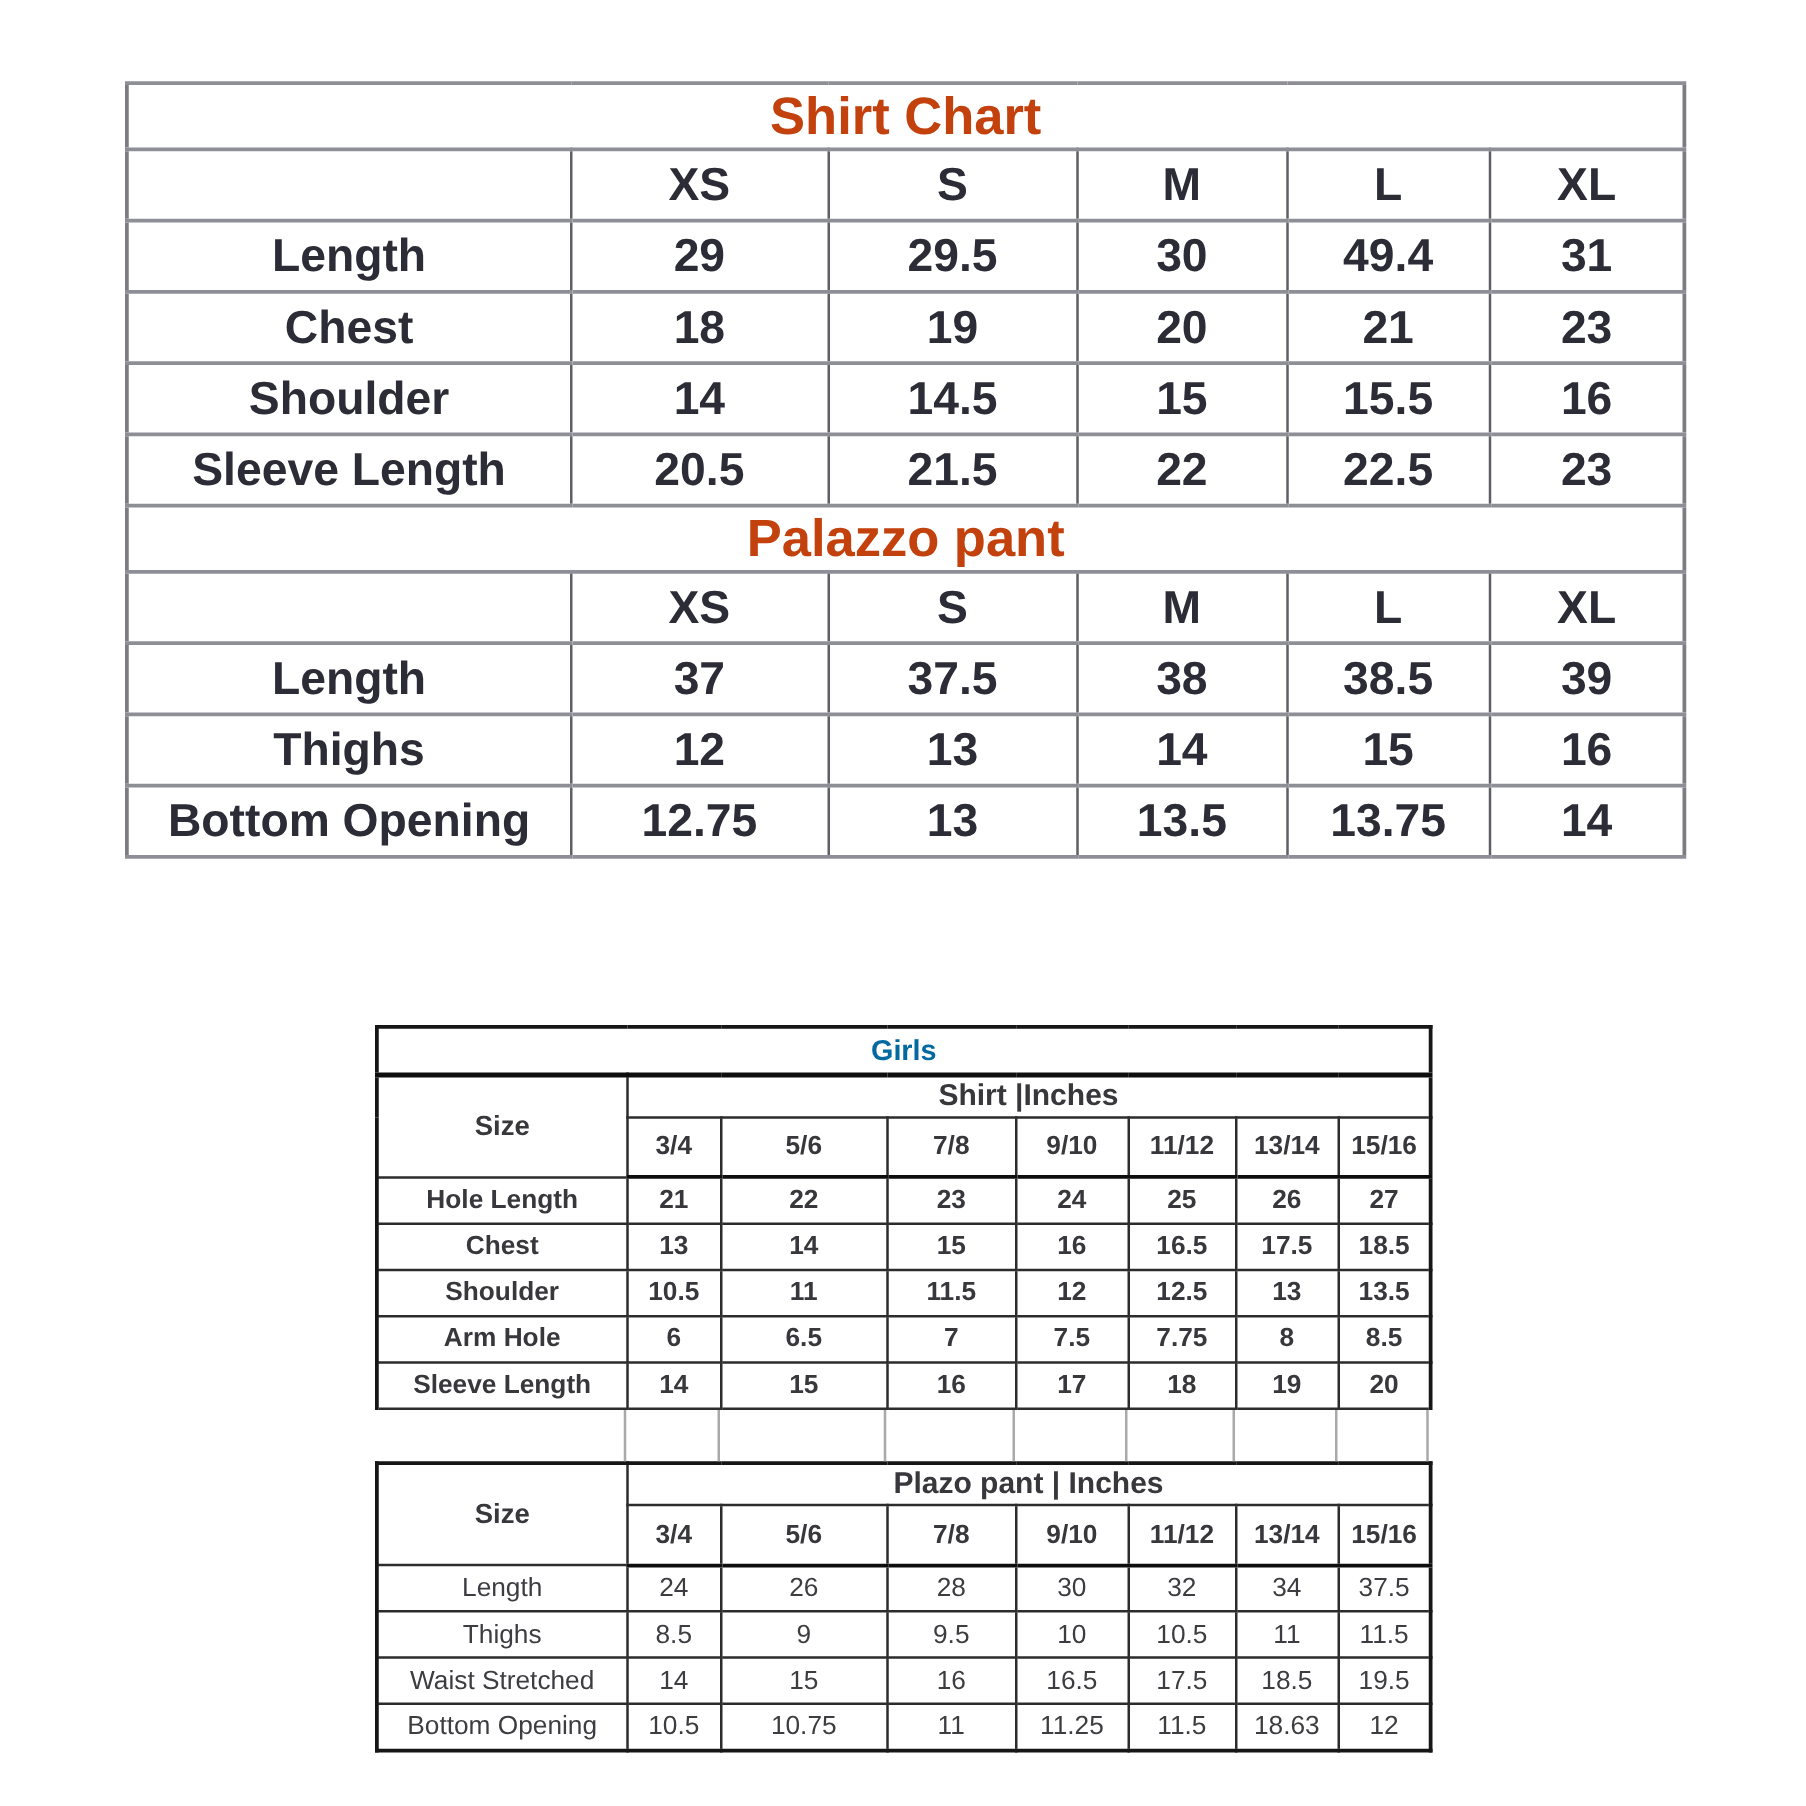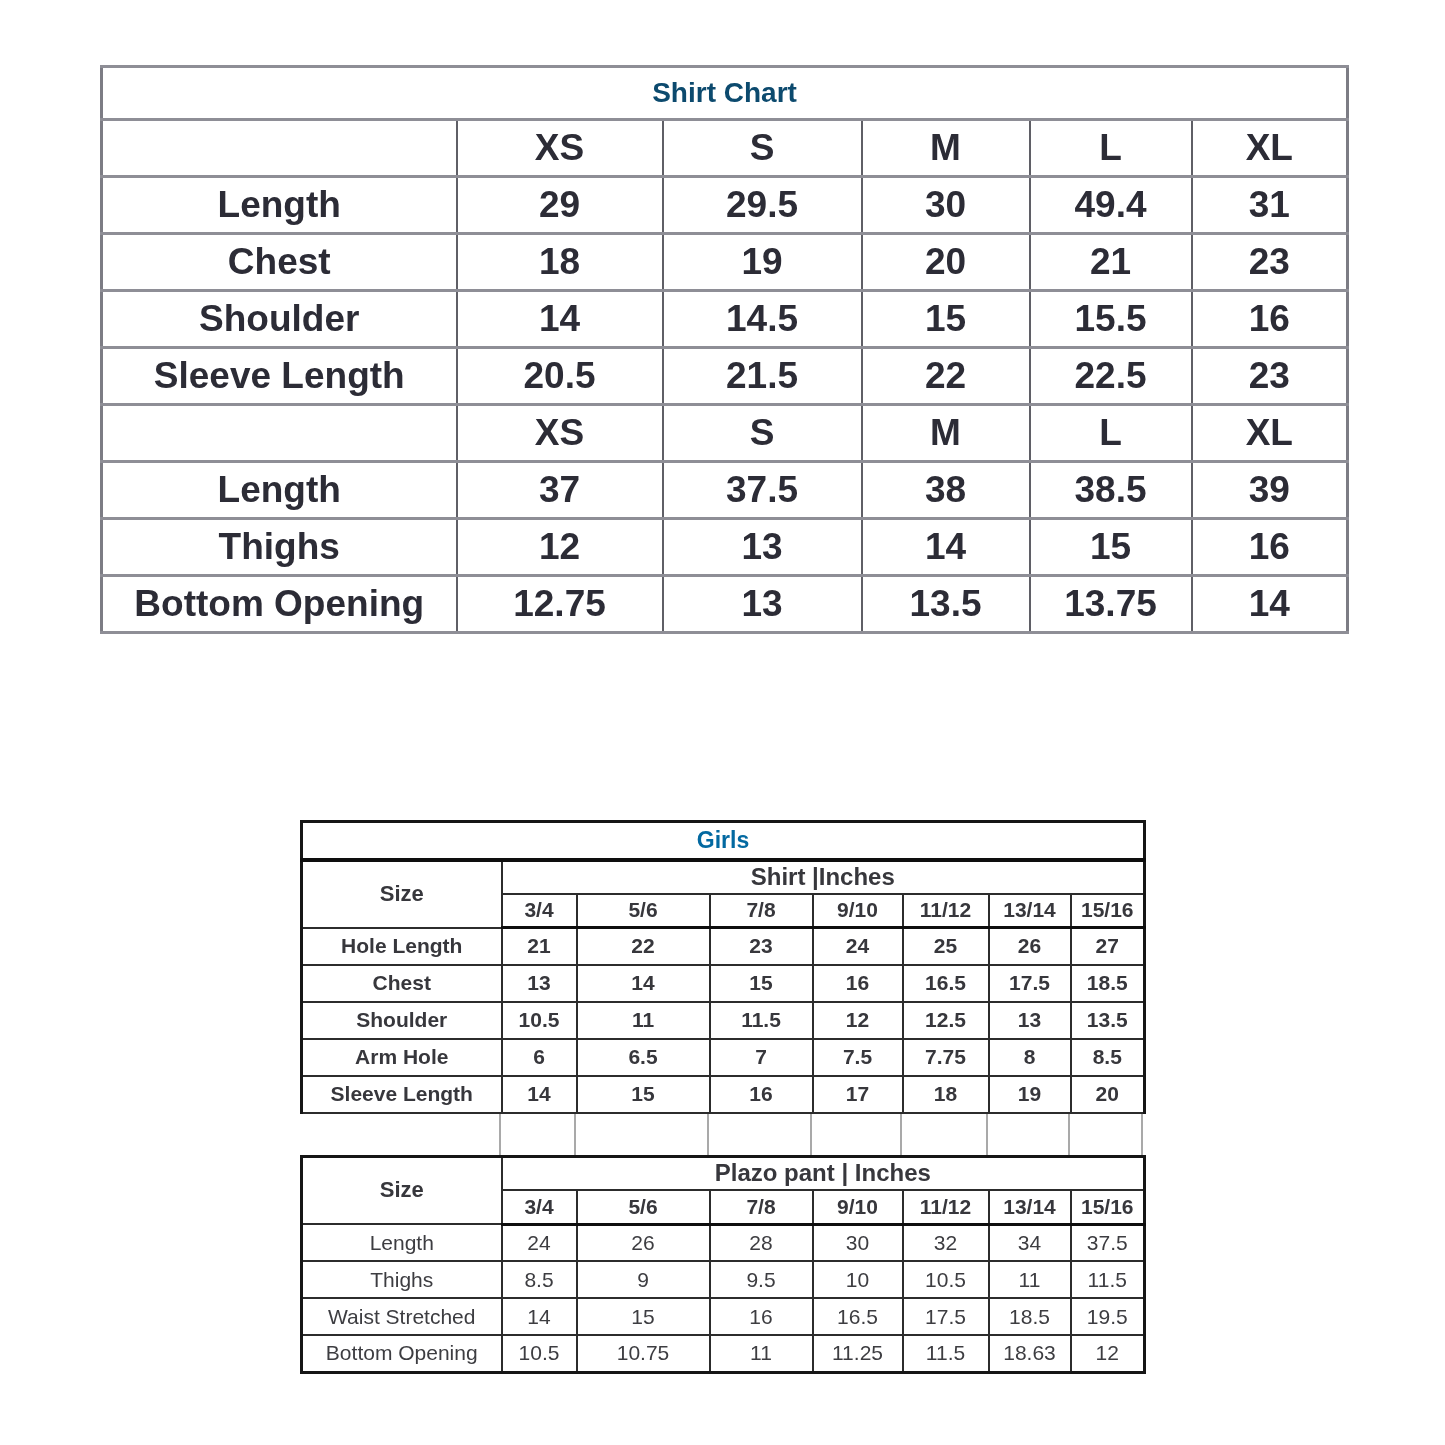--- a/index.html
+++ b/index.html
@@ -14,34 +14,34 @@
   
   .t1-wrap { position:absolute; left:100px; top:65px; }
   .t1 { width:1246px; color:#2c2c36; border:3px solid #7c7c84; }
   .t1 td {
     border-left:2px solid #5f5f66; border-right:2px solid #5f5f66;
     border-top:3px solid #8e8e96; border-bottom:3px solid #8e8e96;
     font-size:37px; font-weight:700;
   }
   .t1 tr { height:57px; }
   .t1 tr.title { height:53px; }
-  .t1 tr.title td { font-size:28px; color:#0c4a6e;margin-top:21px; }
+  .t1 tr.title td { font-size:42px; color:#c2410c;margin-top:21px; }
 
   
   .girls { position:absolute; left:300px; top:820px; width:843px; }
   .g { width:843px; color:#37373c; border:3px solid #161616; }
   .g td {
     border:2px solid #2c2c2c;
     font-size:21px; font-weight:700;
   }
   .g tr { height:37px; }
   .g tr.gtitle { height:38px; }
   .g tr.gtitle td { font-size:23px; color:#0369a1; border-bottom:4px solid #0e0e0e; }
   .g tr.ghead { height:34px; }
-  .g tr.gsizes { height:34px; }
+  .g tr.gsizes { height:48px; }
   .g tr.gsizes td { border-bottom:3px solid #0e0e0e; }
   .g td.gsize { font-size:22px; }
   .g td.gsec { font-size:24px; }
   #gshirt { border-bottom:2px solid #4a4a4a; }
   
   #gplazo tr.gdata td { font-weight:400; color:#3d3d41; }
 
   
   .ggap { position:relative; height:41px; width:843px; }
   .ggap .gl { position:absolute; top:0; width:2px; height:41px; background:#a9a9a9; }
@@ -95,20 +95,23 @@
       <td>15.5</td>
       <td>16</td>
     </tr>
     <tr>
       <td>Sleeve Length</td>
       <td>20.5</td>
       <td>21.5</td>
       <td>22</td>
       <td>22.5</td>
       <td>23</td>
+    </tr>
+    <tr class="title">
+      <td colspan="6">Palazzo pant</td>
     </tr>
     <tr>
       <td></td>
       <td>XS</td>
       <td>S</td>
       <td>M</td>
       <td>L</td>
       <td>XL</td>
     </tr>
     <tr>

